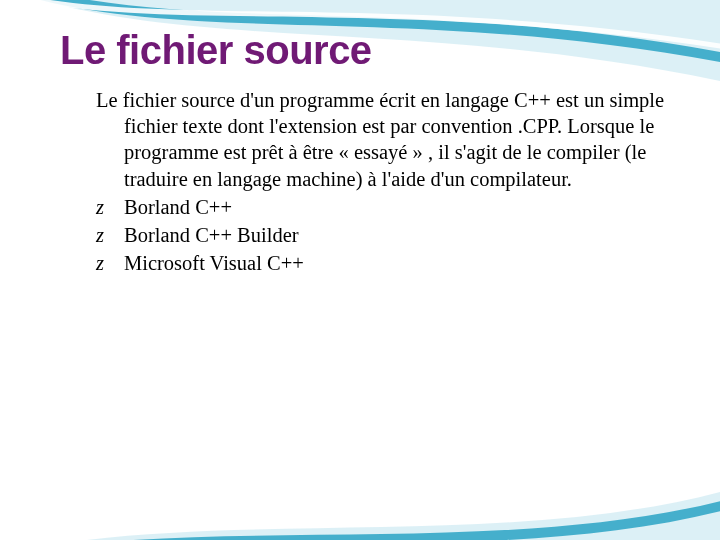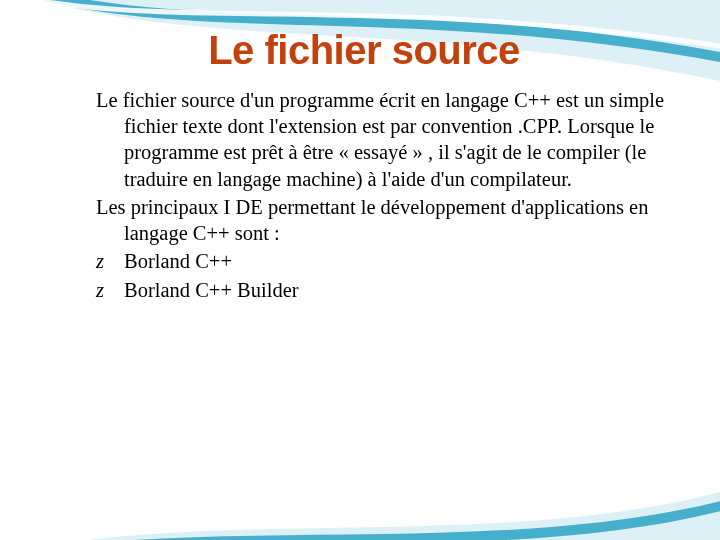--- a/index.html
+++ b/index.html
@@ -16,25 +16,24 @@
     pointer-events: none;
   }
   .slide {
     position: relative;
     z-index: 1;
     padding: 28px 52px 40px 60px;
   }
   .title {
     font-size: 40px;
     font-weight: bold;
-    color: #c2410c;
+    color: #701a75;
     margin-bottom: 14px;
     font-family: Verdana, Geneva, sans-serif;
     letter-spacing: -0.5px;
-    text-align: center;
   }
   .body-text {
     font-size: 20.5px;
     color: #000;
     line-height: 1.28;
     margin-left: 36px;
   }
   .para {
     margin-bottom: 2px;
     padding-left: 28px;
@@ -61,21 +60,23 @@
   <path d="M -20 -20 C 160 55, 400 -5, 760 70 L 760 60 C 400 -15, 160 45, -20 -30 Z" fill="#2aa3c4" opacity="0.85"></path>
   <path d="M -20 -10 C 150 40, 380 -10, 760 55 L 760 50 C 380 -15, 150 35, -20 -15 Z" fill="#ffffff" opacity="0.9"></path>
   <path d="M -20 560 C 200 500, 520 560, 760 480 L 760 560 Z" fill="#bfe4ef" opacity="0.55"></path>
   <path d="M -20 560 C 200 510, 520 565, 760 490 L 760 500 C 520 575, 200 520, -20 570 Z" fill="#2aa3c4" opacity="0.85"></path>
 </svg>
 
 <div class="slide">
   <h1 class="title">Le fichier source</h1>
   <div class="body-text">
     <p class="para">Le fichier source d'un programme écrit en langage C++ est un simple fichier texte dont l'extension est par convention .CPP. Lorsque le programme est prêt à être « essayé » , il s'agit de le compiler (le traduire en langage machine) à l'aide d'un compilateur.</p>
-    <p class="para">Les principaux I DE permettant le développement d'applications en langage C++ sont :</p>
     <div class="bullet-item">
       <span class="bullet-glyph">z</span><span>Borland C++</span>
     </div>
     <div class="bullet-item">
       <span class="bullet-glyph">z</span><span>Borland C++ Builder</span>
     </div>
+    <div class="bullet-item">
+      <span class="bullet-glyph">z</span><span>Microsoft Visual C++</span>
+    </div>
   </div>
 </div>
 
 </body></html>

